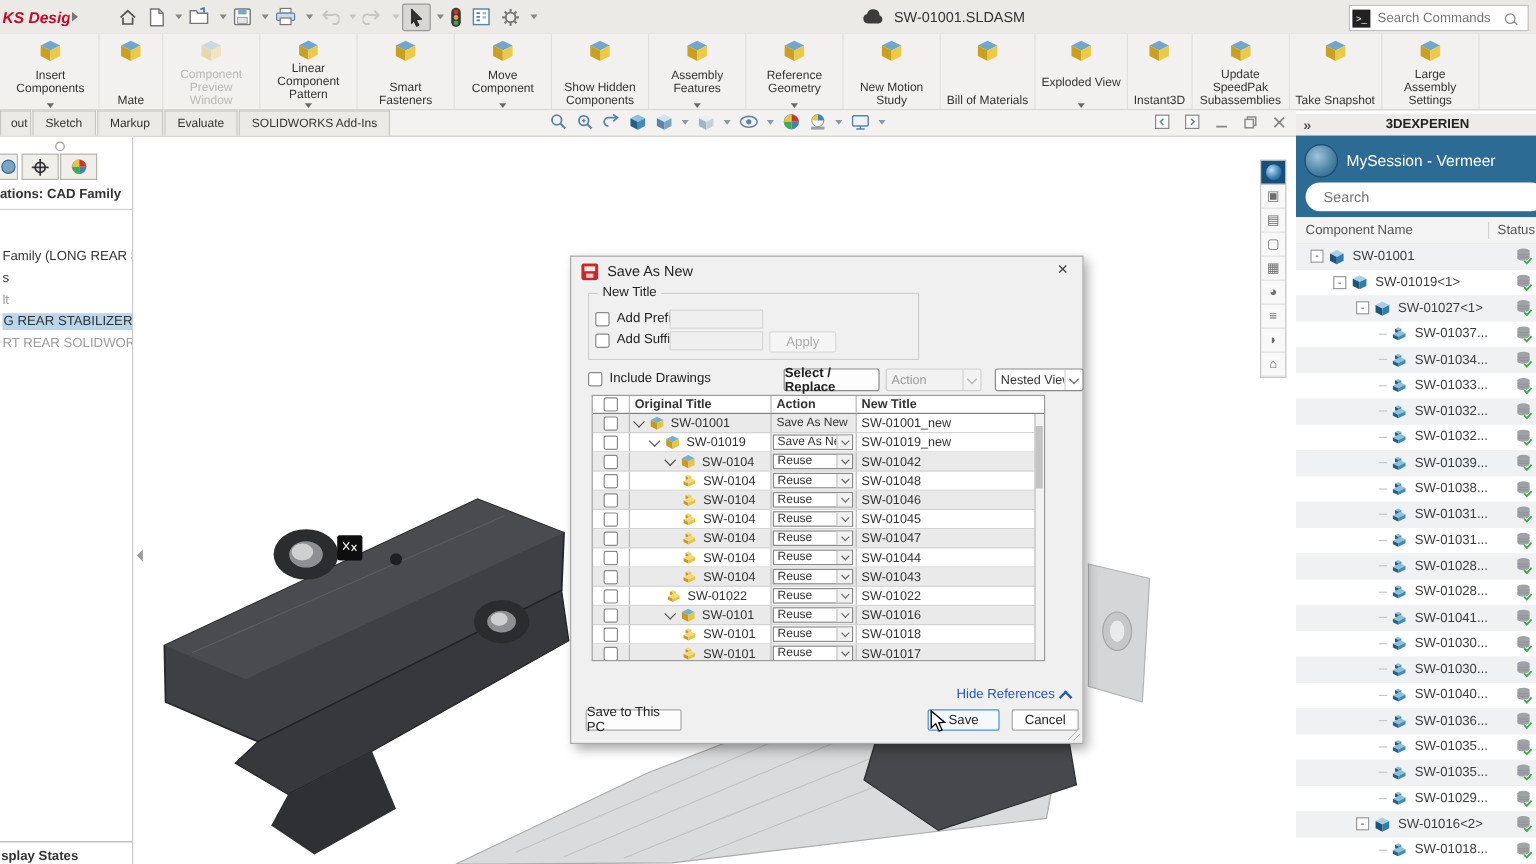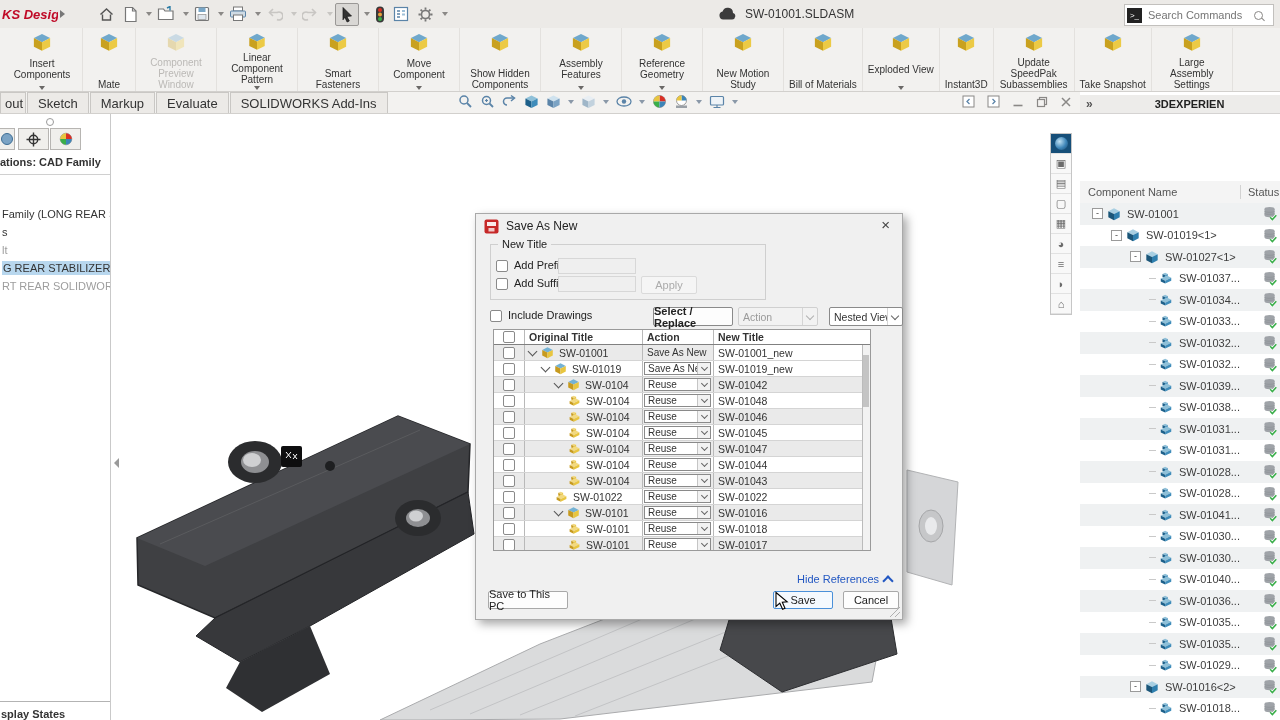--- a/index.html
+++ b/index.html
@@ -32,21 +32,21 @@
   .rbtn.disabled svg{opacity:.3;}
   .cube-y{--t:#6fa8cc;--l:#c9a11f;--r:#ecca45;}
   .cube-b{--t:#a8cfe2;--l:#1b5679;--r:#2f7fae;}
   .part-b{--t:#8fc0d8;--l:#1d608a;--r:#3e8cba;}
   .cube-dy{--t:#74b2d4;--l:#c79a1e;--r:#e8c53f;}
   .part-y{--t:#f2d981;--l:#c79a1e;--r:#e8c53f;}
 
   
   .tabrow{position:absolute;left:0;top:92px;width:1080px;height:22px;background:#f3f2f0;border-bottom:1px solid #d2d0cd;box-sizing:border-box;}
   .tabs{display:flex;height:21px;align-items:stretch;}
-  .tab{display:flex;align-items:center;padding:0 10px;font-size:13px;color:#333;background:#eceae7;border:1px solid #c9c7c4;border-bottom:none;margin-right:1px;white-space:nowrap;}
+  .tab{display:flex;align-items:center;padding:0 10px;font-size:10px;color:#333;background:#eceae7;border:1px solid #c9c7c4;border-bottom:none;margin-right:1px;white-space:nowrap;}
   .tab.clipped{width:20px;padding:0 2px;overflow:hidden;justify-content:flex-end;}
   .headsup{position:absolute;left:458px;top:2px;display:flex;align-items:center;gap:7px;}
   .hu-caret{width:0;height:0;border-left:3px solid transparent;border-right:3px solid transparent;border-top:4px solid #8a98a8;}
   .winctl{position:absolute;left:962px;top:3px;display:flex;align-items:center;gap:12px;color:#8a8886;}
 
   
   .left-panel{position:absolute;left:0;top:114px;width:111px;height:606px;background:#fff;border-right:1px solid #c9c9c9;overflow:hidden;box-sizing:border-box;}
   .cfgtab{position:absolute;top:14px;height:22px;width:31px;border:1px solid #b7b5b2;background:#f0efec;display:flex;align-items:center;justify-content:center;box-sizing:border-box;}
   .pinhole{position:absolute;left:46px;top:4px;width:6px;height:6px;border:1px solid #9a9a9a;border-radius:50%;}
   .cfg-header{position:absolute;left:0;top:42px;font-weight:bold;font-size:11px;white-space:nowrap;}
@@ -527,20 +527,27 @@
       <div class="ts-cell">≡</div>
       <div class="ts-cell">◗</div>
       <div class="ts-cell">⌂</div>
     </div>
 
   <div class="right-panel">
     <div class="dock">
       <span class="dock-ch">»</span>
       <span class="dock-title">3DEXPERIEN</span>
     </div>
+    <div class="rp-blue">
+      <span class="rp-avatar"></span>
+      <span class="rp-session">MySession - Vermeer</span>
+      <div class="rp-search">
+        <input placeholder="Search" style="">
+      </div>
+    </div>
     <div class="rp-cols">
       <span class="rp-col-name">Component Name</span>
       <span class="rp-col-status">Status</span>
     </div>
     <div class="tree" id="tree">
         <div class="trow alt" style="padding-left: 12px;">
           <span class="expbox">-</span>
           <svg class="icon cube-b" width="14" height="14" viewBox="0 0 16 16">
             <use href="#sym-cube"></use>
           </svg>

